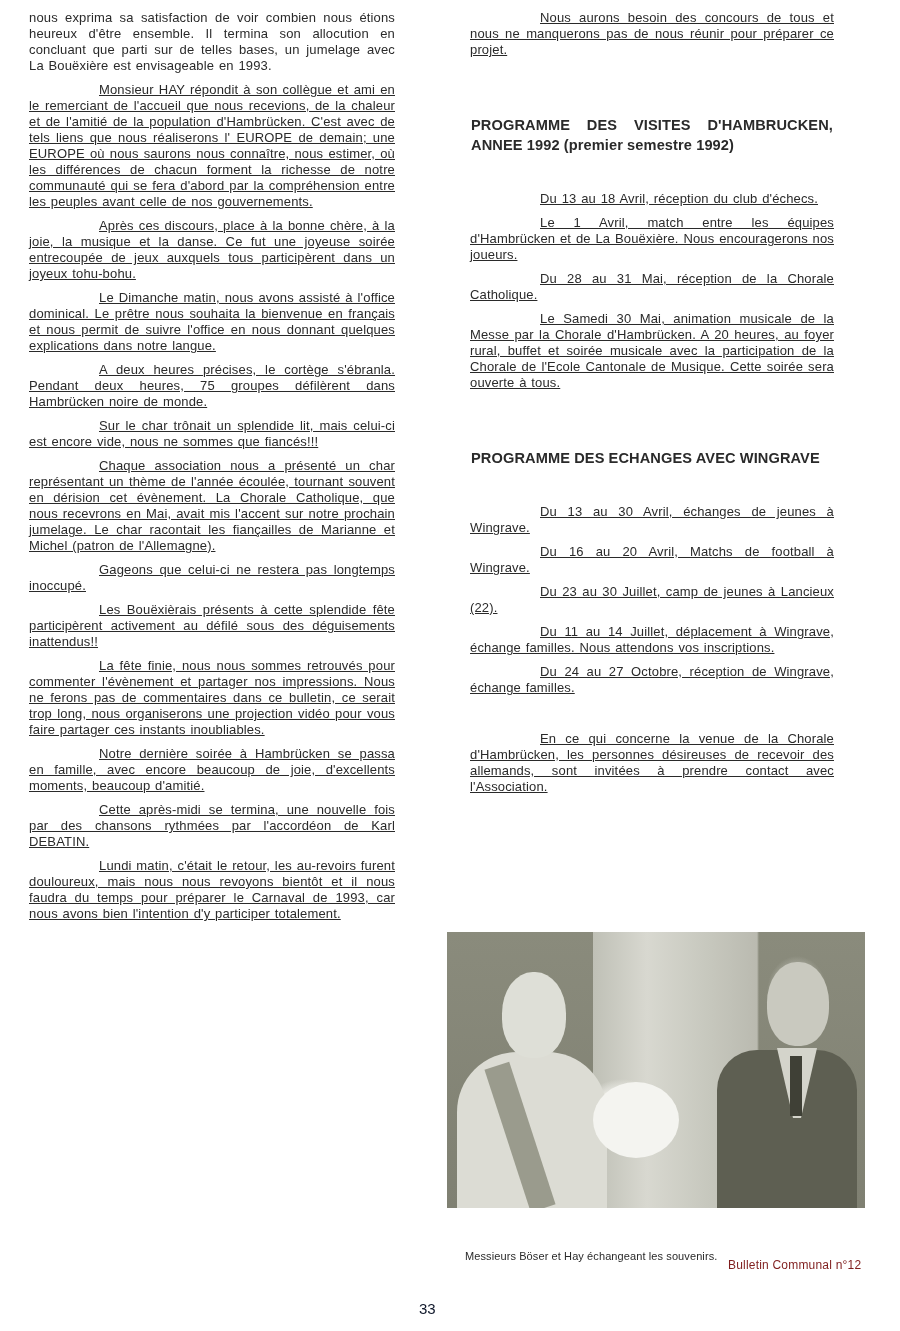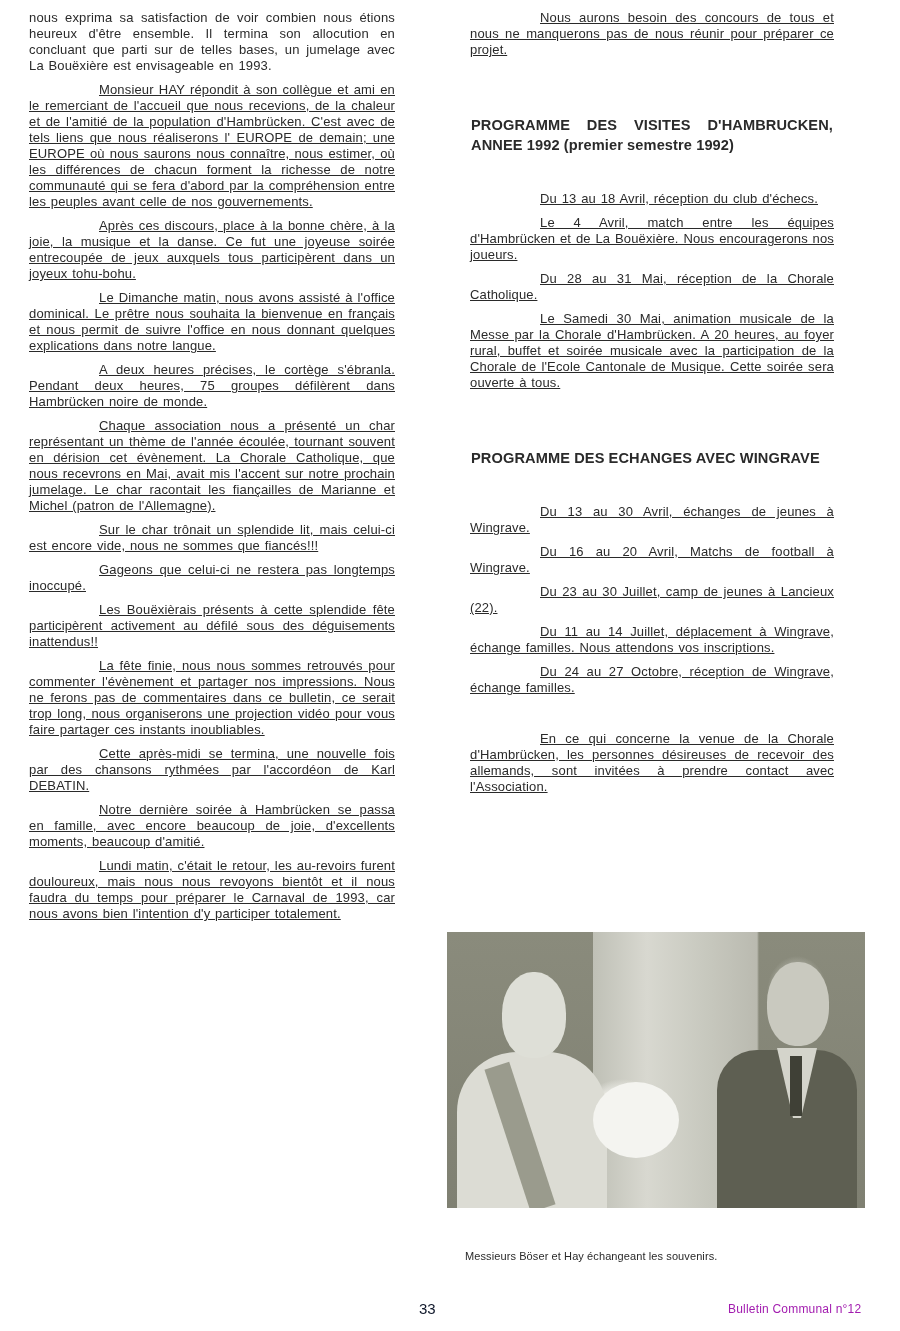--- a/index.html
+++ b/index.html
@@ -27,53 +27,53 @@
   .photo .man-left-body { position: absolute; left: 10px; top: 120px; width: 150px; height: 160px; background: #dcdcd4; border-radius: 60px 60px 0 0; }
   .photo .man-left-sash { position: absolute; left: 60px; top: 130px; width: 26px; height: 150px; background: #9a9b8d; transform: rotate(-18deg); }
   .photo .man-left-head { position: absolute; left: 55px; top: 40px; width: 64px; height: 86px; background: #dedfd7; border-radius: 48% 48% 45% 45%; }
   .photo .plate { position: absolute; left: 146px; top: 150px; width: 86px; height: 76px; background: #f4f4f0; border-radius: 50%; }
   .photo .man-right-body { position: absolute; left: 270px; top: 118px; width: 140px; height: 170px; background: #5e5f52; border-radius: 40px 40px 0 0; }
   .photo .man-right-shirt { position: absolute; left: 330px; top: 116px; width: 40px; height: 70px; background: #d4d4cb; clip-path: polygon(0 0, 100% 0, 60% 100%, 40% 100%); }
   .photo .man-right-tie { position: absolute; left: 343px; top: 124px; width: 12px; height: 60px; background: #3f4036; }
   .photo .man-right-head { position: absolute; left: 320px; top: 30px; width: 62px; height: 84px; background: #c9c9bf; border-radius: 48% 48% 45% 45%; }
   .caption { position: absolute; left: 465px; top: 1250px; font-size: 11px; letter-spacing: 0.1px; color: #2a2a2a; font-family: "Liberation Sans", sans-serif; }
   .page-number { position: absolute; left: 419px; top: 1300px; font-size: 15px; color: #0f172a; }
-  .bulletin-footer { position: absolute; left: 728px; top: 1302px; font-size: 12px; color: #a21caf; letter-spacing: 0.2px; }
+  .bulletin-footer { position: absolute; left: 728px; top: 1258px; font-size: 12px; color: #7f1d1d; letter-spacing: 0.2px; }
 </style>
 </head>
 <body>
 
 <div class="page">
 
   <div class="col col-left">
     <p>nous exprima sa satisfaction de voir combien nous étions heureux d'être ensemble. Il termina son allocution en concluant que parti sur de telles bases, un jumelage avec La Bouëxière est envisageable en 1993.</p>
     <p class="indent">Monsieur HAY répondit à son collègue et ami en le remerciant de l'accueil que nous recevions, de la chaleur et de l'amitié de la population d'Hambrücken. C'est avec de tels liens que nous réaliserons l' EUROPE de demain; une EUROPE où nous saurons nous connaître, nous estimer, où les différences de chacun forment la richesse de notre communauté qui se fera d'abord par la compréhension entre les peuples avant celle de nos gouvernements.</p>
     <p class="indent">Après ces discours, place à la bonne chère, à la joie, la musique et la danse. Ce fut une joyeuse soirée entrecoupée de jeux auxquels tous participèrent dans un joyeux tohu-bohu.</p>
     <p class="indent">Le Dimanche matin, nous avons assisté à l'office dominical. Le prêtre nous souhaita la bienvenue en français et nous permit de suivre l'office en nous donnant quelques explications dans notre langue.</p>
     <p class="indent">A deux heures précises, le cortège s'ébranla. Pendant deux heures, 75 groupes défilèrent dans Hambrücken noire de monde.</p>
+    <p class="indent">Sur le char trônait un splendide lit, mais celui-ci est encore vide, nous ne sommes que fiancés!!!</p>
     <p class="indent">Chaque association nous a présenté un char représentant un thème de l'année écoulée, tournant souvent en dérision cet évènement. La Chorale Catholique, que nous recevrons en Mai, avait mis l'accent sur notre prochain jumelage. Le char racontait les fiançailles de Marianne et Michel (patron de l'Allemagne).</p>
-    <p class="indent">Sur le char trônait un splendide lit, mais celui-ci est encore vide, nous ne sommes que fiancés!!!</p>
     <p class="indent">Gageons que celui-ci ne restera pas longtemps inoccupé.</p>
     <p class="indent">Les Bouëxièrais présents à cette splendide fête participèrent activement au défilé sous des déguisements inattendus!!</p>
     <p class="indent">La fête finie, nous nous sommes retrouvés pour commenter l'évènement et partager nos impressions. Nous ne ferons pas de commentaires dans ce bulletin, ce serait trop long, nous organiserons une projection vidéo pour vous faire partager ces instants inoubliables.</p>
+    <p class="indent">Notre dernière soirée à Hambrücken se passa en famille, avec encore beaucoup de joie, d'excellents moments, beaucoup d'amitié.</p>
     <p class="indent">Cette après-midi se termina, une nouvelle fois par des chansons rythmées par l'accordéon de Karl DEBATIN.</p>
-    <p class="indent">Notre dernière soirée à Hambrücken se passa en famille, avec encore beaucoup de joie, d'excellents moments, beaucoup d'amitié.</p>
     <p class="indent">Lundi matin, c'était le retour, les au-revoirs furent douloureux, mais nous nous revoyons bientôt et il nous faudra du temps pour préparer le Carnaval de 1993, car nous avons bien l'intention d'y participer totalement.</p>
   </div>
 
   <div class="col col-right">
     <p class="indent">Nous aurons besoin des concours de tous et nous ne manquerons pas de nous réunir pour préparer ce projet.</p>
 
     <div class="gap-lg"></div>
 
     <section>
       <h2><span>PROGRAMME DES VISITES D'HAMBRUCKEN, ANNEE 1992</span> <span class="sub">(premier semestre 1992)</span></h2>
       <div class="gap-md"></div>
       <p class="indent">Du 13 au 18 Avril, réception du club d'échecs.</p>
-      <p class="indent">Le 4 Avril, match entre les équipes d'Hambrücken et de La Bouëxière. Nous encouragerons nos joueurs.</p>
+      <p class="indent">Le 1 Avril, match entre les équipes d'Hambrücken et de La Bouëxière. Nous encouragerons nos joueurs.</p>
       <p class="indent">Du 28 au 31 Mai, réception de la Chorale Catholique.</p>
       <p class="indent">Le Samedi 30 Mai, animation musicale de la Messe par la Chorale d'Hambrücken. A 20 heures, au foyer rural, buffet et soirée musicale avec la participation de la Chorale de l'Ecole Cantonale de Musique. Cette soirée sera ouverte à tous.</p>
     </section>
 
     <div class="gap-lg"></div>
 
     <section>
       <h2>PROGRAMME DES ECHANGES AVEC WINGRAVE</h2>
       <div class="gap-md"></div>
       <p class="indent">Du 13 au 30 Avril, échanges de jeunes à Wingrave.</p>

